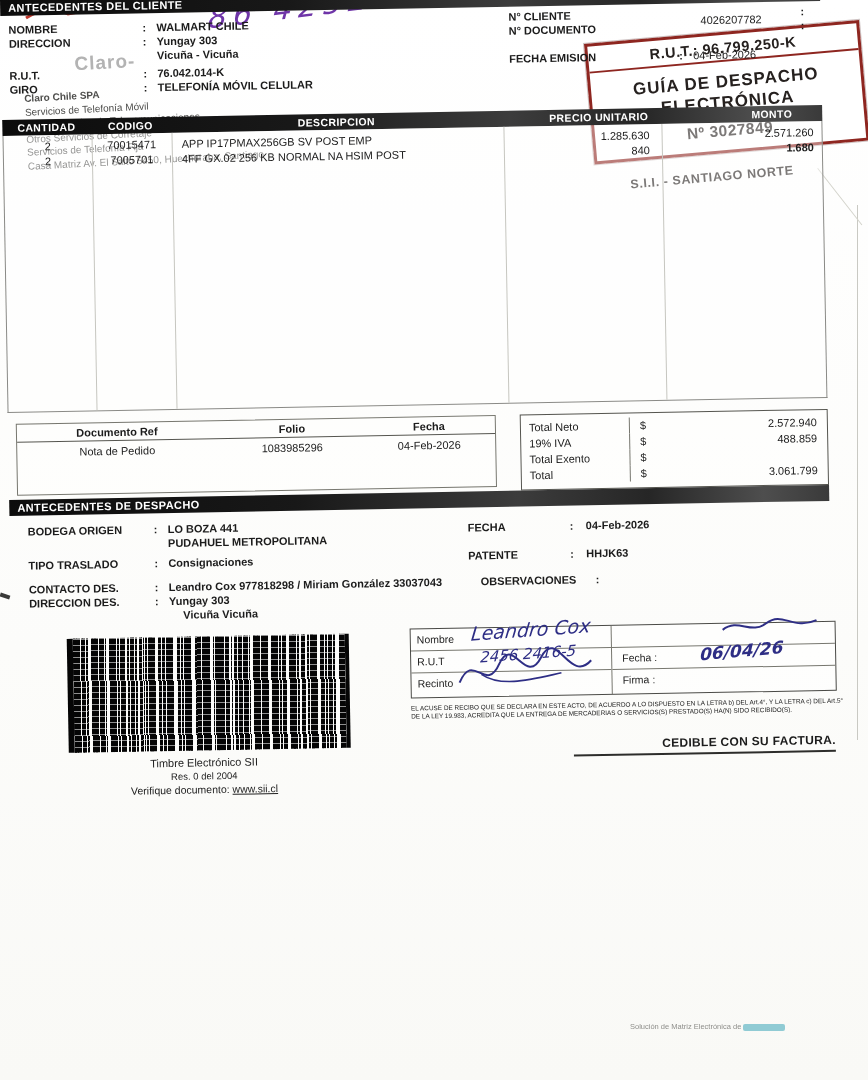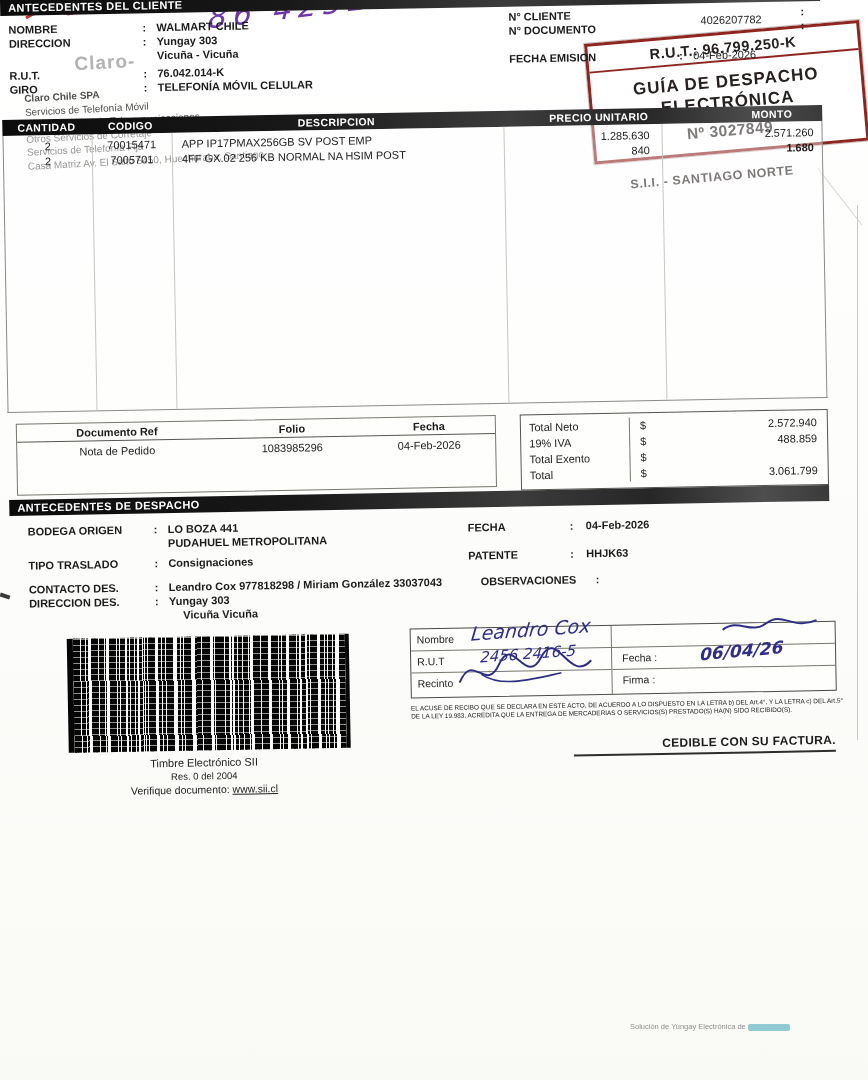--- a/index.html
+++ b/index.html
@@ -294,17 +294,17 @@
       <svg class="abs" style="left:310px;top:-8px" width="100" height="22">
         <path d="M2,14 C18,2 30,20 46,8 S72,16 96,6" stroke="#2e2e85" stroke-width="2" fill="none"></path>
       </svg>
     </div>
 
     <div class="legal" style="left:398px;top:712px">EL ACUSE DE RECIBO QUE SE DECLARA EN ESTE ACTO, DE ACUERDO A LO DISPUESTO EN LA LETRA b) DEL Art.4°, Y LA LETRA c) DEL Art.5° DE LA LEY 19.983, ACREDITA QUE LA ENTREGA DE MERCADERIAS O SERVICIOS(S) PRESTADO(S) HA(N) SIDO RECIBIDO(S).</div>
     <div class="cedible" style="left:560px;top:748px;width:262px">CEDIBLE CON SU FACTURA.</div>
   </div>
 
   <div class="abs solucion">
-    <span>Solución de Yungay Electrónica de</span>
+    <span>Solución de Matriz Electrónica de</span>
     <span class="brandblur"></span>
   </div>
 
 </div>
 
 </body></html>

